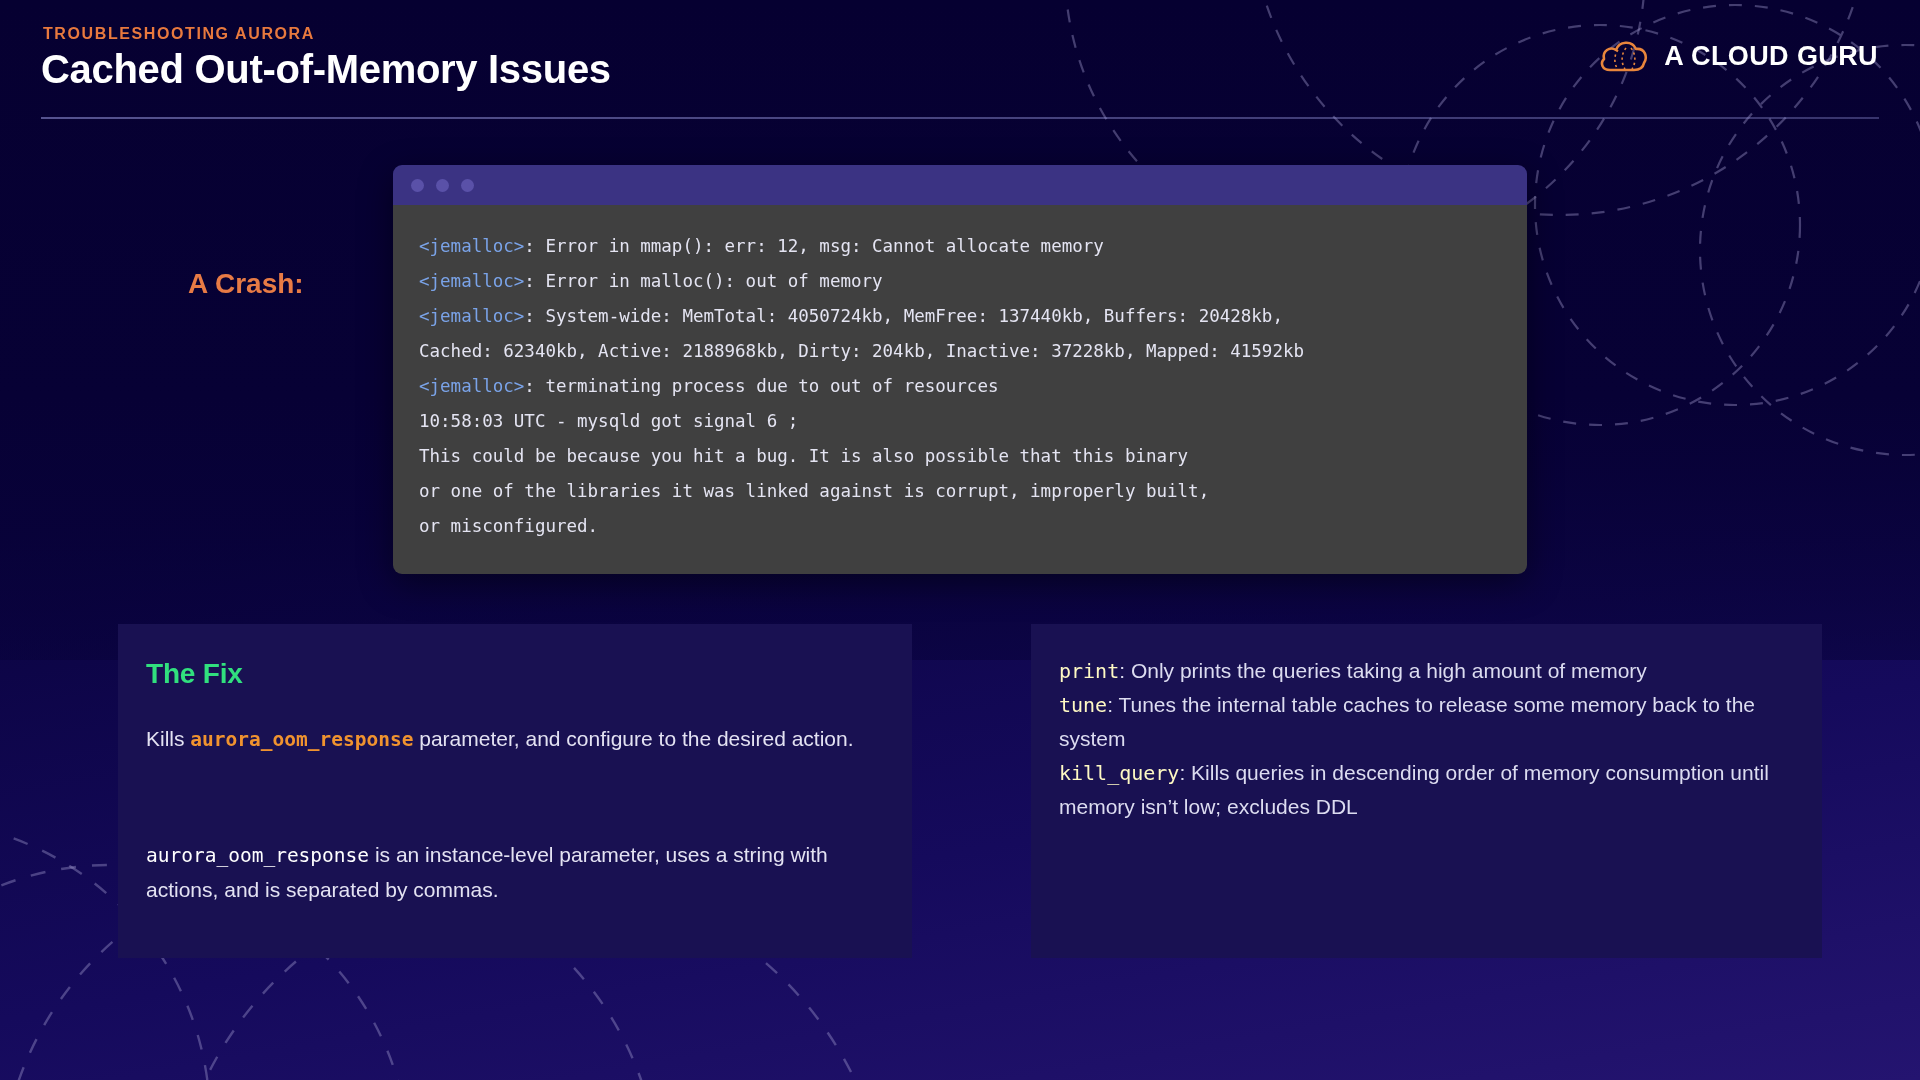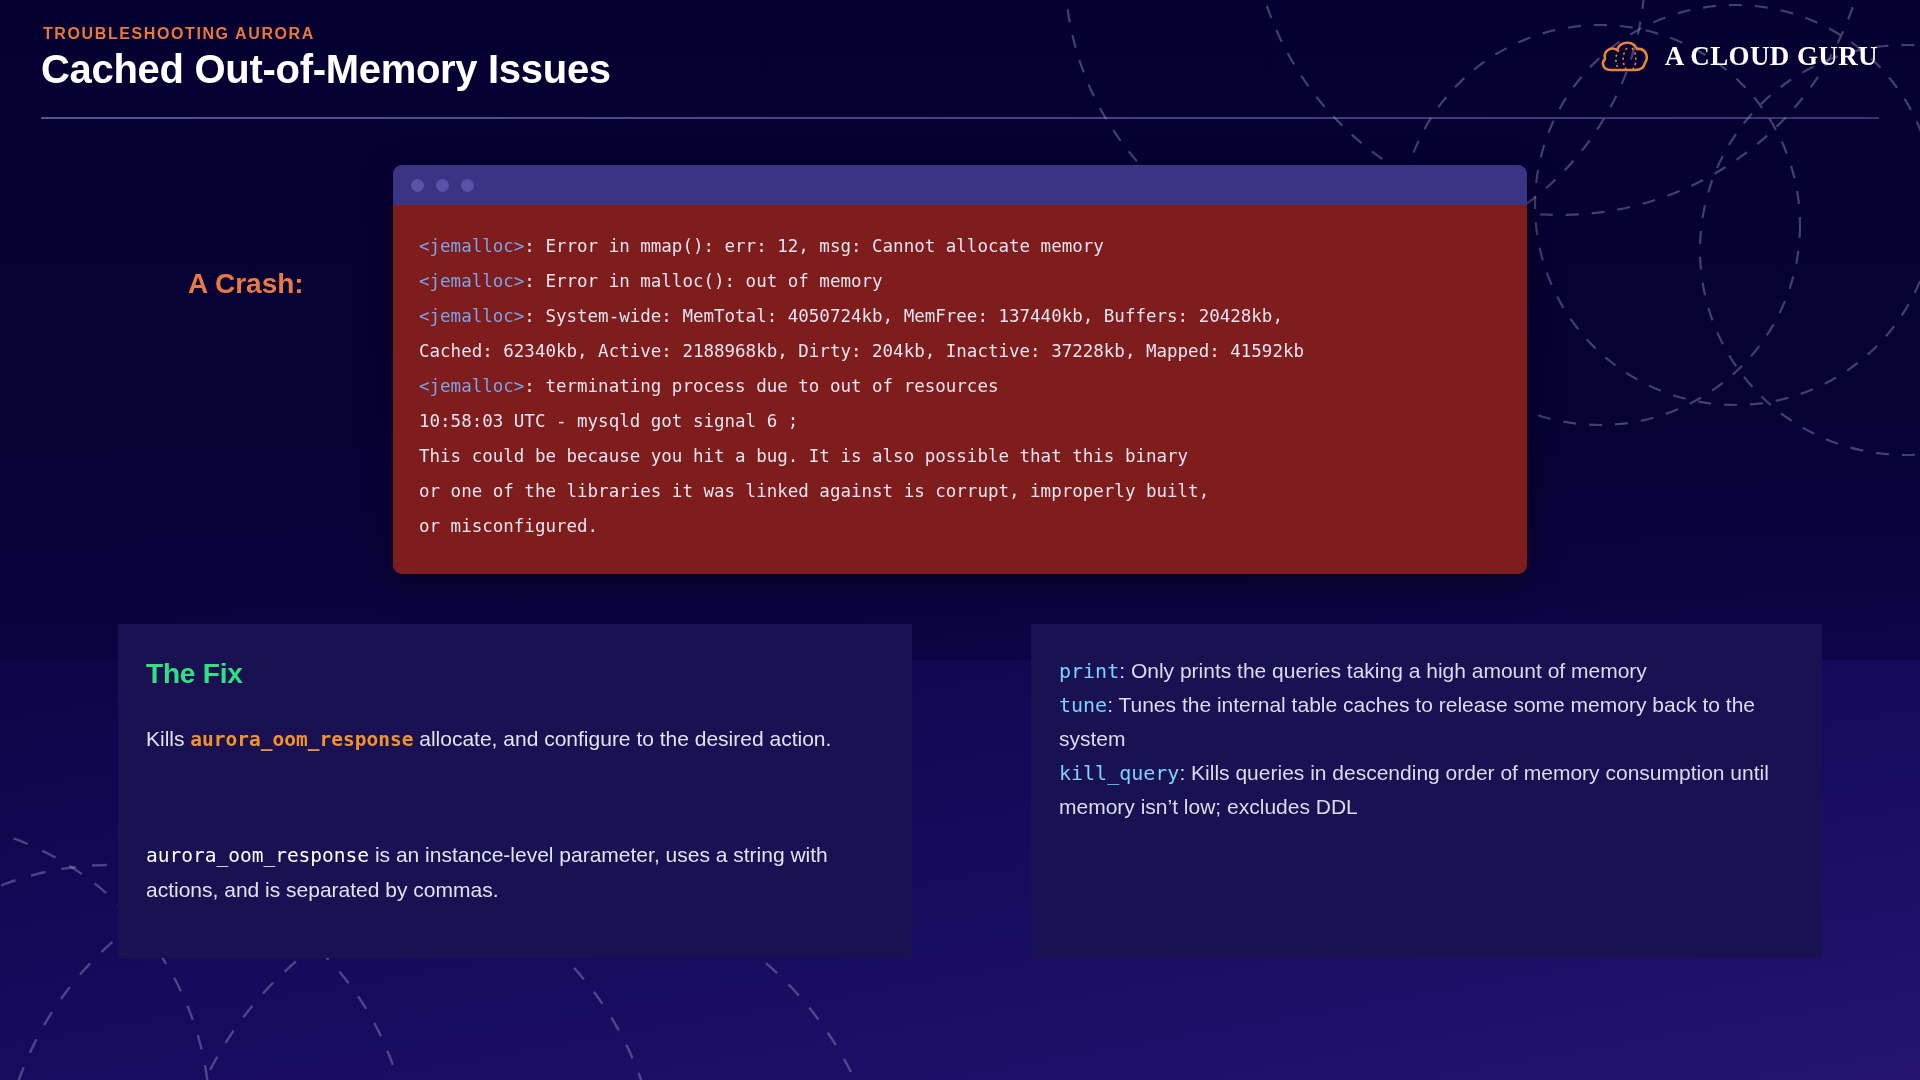--- a/index.html
+++ b/index.html
@@ -69,21 +69,20 @@
     background: linear-gradient(90deg, rgba(150,150,220,0.55), rgba(150,150,220,0.35));
   }
 
   
   .brand {
     position: absolute;
     right: 42px; top: 36px;
     display: flex;
     align-items: center;
     gap: 14px;
-    font-family: Liberation Serif, serif;
   }
   .brand-name {
     font-size: 27px;
     font-weight: bold;
     color: #ffffff;
     letter-spacing: 0.4px;
   }
 
   
   .crash-label {
@@ -111,21 +110,21 @@
     padding-left: 18px;
     gap: 12px;
   }
   .dot {
     width: 13px; height: 13px;
     border-radius: 50%;
     background: #5a51a8;
   }
   .terminal-body {
     height: 369px;
-    background: #7f1d1d;
+    background: #404040;
     padding: 24px 26px 0 26px;
     font-family: "DejaVu Sans Mono", "Liberation Mono", monospace;
     font-size: 17.5px;
     line-height: 35px;
     color: #e4e4f2;
     white-space: pre;
   }
   .tok-tag { color: #7aa3e8; }
 
   
@@ -174,21 +173,21 @@
   }
 
   .action-line {
     font-size: 21px;
     line-height: 34px;
     color: #dcdcf0;
   }
   .action-key {
     font-family: "DejaVu Sans Mono", "Liberation Mono", monospace;
     font-size: 20px;
-    color: #7dd3fc;
+    color: #fef9c3;
   }
 </style>
 </head>
 <body>
 
 <div class="bg-base"></div>
 <div class="bg-dark-veil"></div>
 
 <svg class="bg-deco" width="1920" height="1080" viewBox="0 0 1920 1080">
   <g fill="none" stroke="#9a93c9" stroke-opacity="0.42" stroke-width="2.2" stroke-dasharray="13 13">
@@ -229,21 +228,21 @@
     <span class="dot"></span>
     <span class="dot"></span>
     <span class="dot"></span>
   </div>
   <div class="terminal-body" id="terminal-body"><div><span class="tok-tag">&lt;jemalloc&gt;</span><span>: Error in mmap(): err: 12, msg: Cannot allocate memory</span></div><div><span class="tok-tag">&lt;jemalloc&gt;</span><span>: Error in malloc(): out of memory</span></div><div><span class="tok-tag">&lt;jemalloc&gt;</span><span>: System-wide: MemTotal: 4050724kb, MemFree: 137440kb, Buffers: 20428kb,</span></div><div><span>Cached: 62340kb, Active: 2188968kb, Dirty: 204kb, Inactive: 37228kb, Mapped: 41592kb</span></div><div><span class="tok-tag">&lt;jemalloc&gt;</span><span>: terminating process due to out of resources</span></div><div><span>10:58:03 UTC - mysqld got signal 6 ;</span></div><div><span>This could be because you hit a bug. It is also possible that this binary</span></div><div><span>or one of the libraries it was linked against is corrupt, improperly built,</span></div><div><span>or misconfigured.</span></div></div>
 </div>
 
 <div class="panel panel-fix">
   <div class="fix-title">The Fix</div>
   <p class="fix-para">
-    <span>Kills </span><span class="mono-orange">aurora_oom_response</span><span> allocate, and configure to the desired action.</span>
+    <span>Kills </span><span class="mono-orange">aurora_oom_response</span><span> parameter, and configure to the desired action.</span>
   </p>
   <p class="fix-para">
     <span class="mono-plain">aurora_oom_response</span><span> is an instance-level parameter, uses a string with actions, and is separated by commas.</span>
   </p>
 </div>
 
 <div class="panel panel-actions">
   <div id="actions-list">
       <p class="action-line"><span class="action-key">print</span><span>: Only prints the queries taking a high amount of memory</span></p>
       <p class="action-line"><span class="action-key">tune</span><span>: Tunes the internal table caches to release some memory back to the system</span></p>

